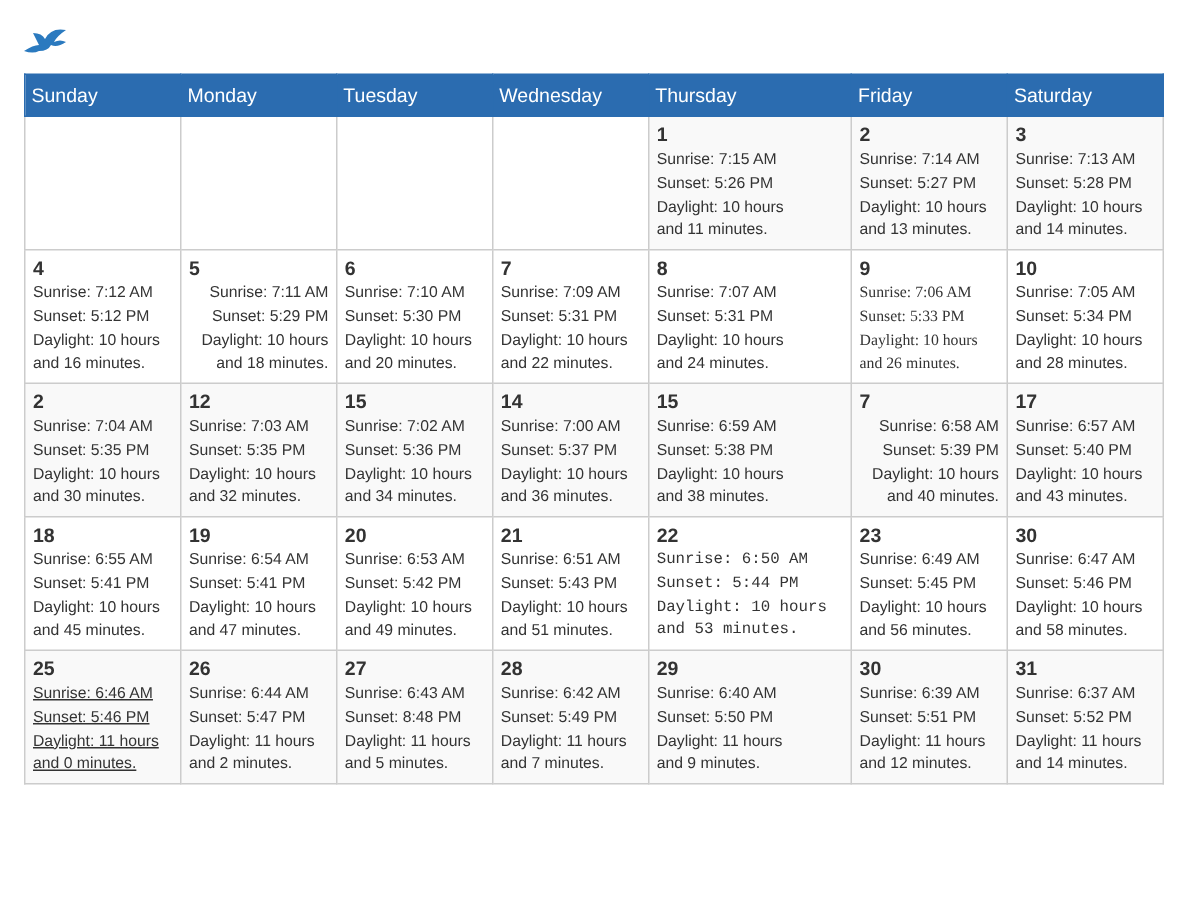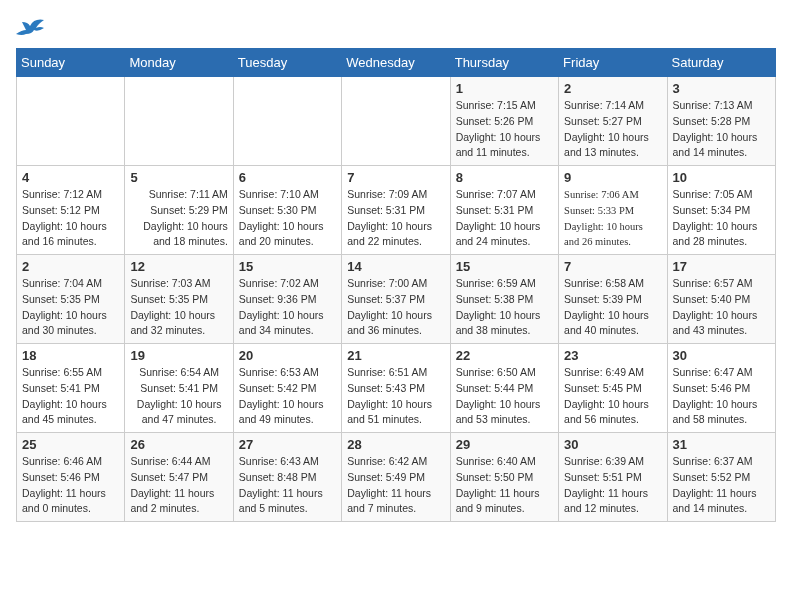--- a/index.html
+++ b/index.html
@@ -200,41 +200,41 @@
         <td>
           <div class="day-number">12</div>
           <div class="day-info" style="white-space: pre-line;">Sunrise: 7:03 AM
 Sunset: 5:35 PM
 Daylight: 10 hours
 and 32 minutes.</div>
         </td>
         <td>
           <div class="day-number">15</div>
           <div class="day-info" style="white-space: pre-line;">Sunrise: 7:02 AM
-Sunset: 9:36 PM
+Sunset: 5:36 PM
 Daylight: 10 hours
 and 34 minutes.</div>
         </td>
         <td>
           <div class="day-number">14</div>
           <div class="day-info" style="white-space: pre-line;">Sunrise: 7:00 AM
 Sunset: 5:37 PM
 Daylight: 10 hours
 and 36 minutes.</div>
         </td>
         <td>
           <div class="day-number">15</div>
           <div class="day-info" style="white-space: pre-line;">Sunrise: 6:59 AM
 Sunset: 5:38 PM
 Daylight: 10 hours
 and 38 minutes.</div>
         </td>
         <td>
           <div class="day-number">7</div>
-          <div class="day-info" style="white-space: pre-line;">Sunrise: 6:58 AM
+          <div class="day-info" style="white-space: pre-line; text-align: right;">Sunrise: 6:58 AM
 Sunset: 5:39 PM
 Daylight: 10 hours
 and 40 minutes.</div>
         </td>
         <td>
           <div class="day-number">17</div>
           <div class="day-info" style="white-space: pre-line;">Sunrise: 6:57 AM
 Sunset: 5:40 PM
 Daylight: 10 hours
 and 43 minutes.</div>
@@ -243,42 +243,42 @@
       <tr>
         <td>
           <div class="day-number">18</div>
           <div class="day-info" style="white-space: pre-line;">Sunrise: 6:55 AM
 Sunset: 5:41 PM
 Daylight: 10 hours
 and 45 minutes.</div>
         </td>
         <td>
           <div class="day-number">19</div>
-          <div class="day-info" style="white-space: pre-line; text-align: center;">Sunrise: 6:54 AM
+          <div class="day-info" style="white-space: pre-line;">Sunrise: 6:54 AM
 Sunset: 5:41 PM
 Daylight: 10 hours
 and 47 minutes.</div>
         </td>
         <td>
           <div class="day-number">20</div>
           <div class="day-info" style="white-space: pre-line;">Sunrise: 6:53 AM
 Sunset: 5:42 PM
 Daylight: 10 hours
 and 49 minutes.</div>
         </td>
         <td>
           <div class="day-number">21</div>
           <div class="day-info" style="white-space: pre-line;">Sunrise: 6:51 AM
 Sunset: 5:43 PM
 Daylight: 10 hours
 and 51 minutes.</div>
         </td>
         <td>
           <div class="day-number">22</div>
-          <div class="day-info" style="white-space: pre-line;">Sunrise: 6:50 AM
+          <div class="day-info" style="white-space: pre-line; font-family: Liberation Mono, monospace;">Sunrise: 6:50 AM
 Sunset: 5:44 PM
 Daylight: 10 hours
 and 53 minutes.</div>
         </td>
         <td>
           <div class="day-number">23</div>
           <div class="day-info" style="white-space: pre-line;">Sunrise: 6:49 AM
 Sunset: 5:45 PM
 Daylight: 10 hours
 and 56 minutes.</div>
@@ -287,21 +287,21 @@
           <div class="day-number">30</div>
           <div class="day-info" style="white-space: pre-line;">Sunrise: 6:47 AM
 Sunset: 5:46 PM
 Daylight: 10 hours
 and 58 minutes.</div>
         </td>
       </tr>
       <tr>
         <td>
           <div class="day-number">25</div>
-          <div class="day-info" style="white-space: pre-line;">Sunrise: 6:46 AM
+          <div class="day-info" style="white-space: pre-line; text-decoration: underline;">Sunrise: 6:46 AM
 Sunset: 5:46 PM
 Daylight: 11 hours
 and 0 minutes.</div>
         </td>
         <td>
           <div class="day-number">26</div>
           <div class="day-info" style="white-space: pre-line;">Sunrise: 6:44 AM
 Sunset: 5:47 PM
 Daylight: 11 hours
 and 2 minutes.</div>

